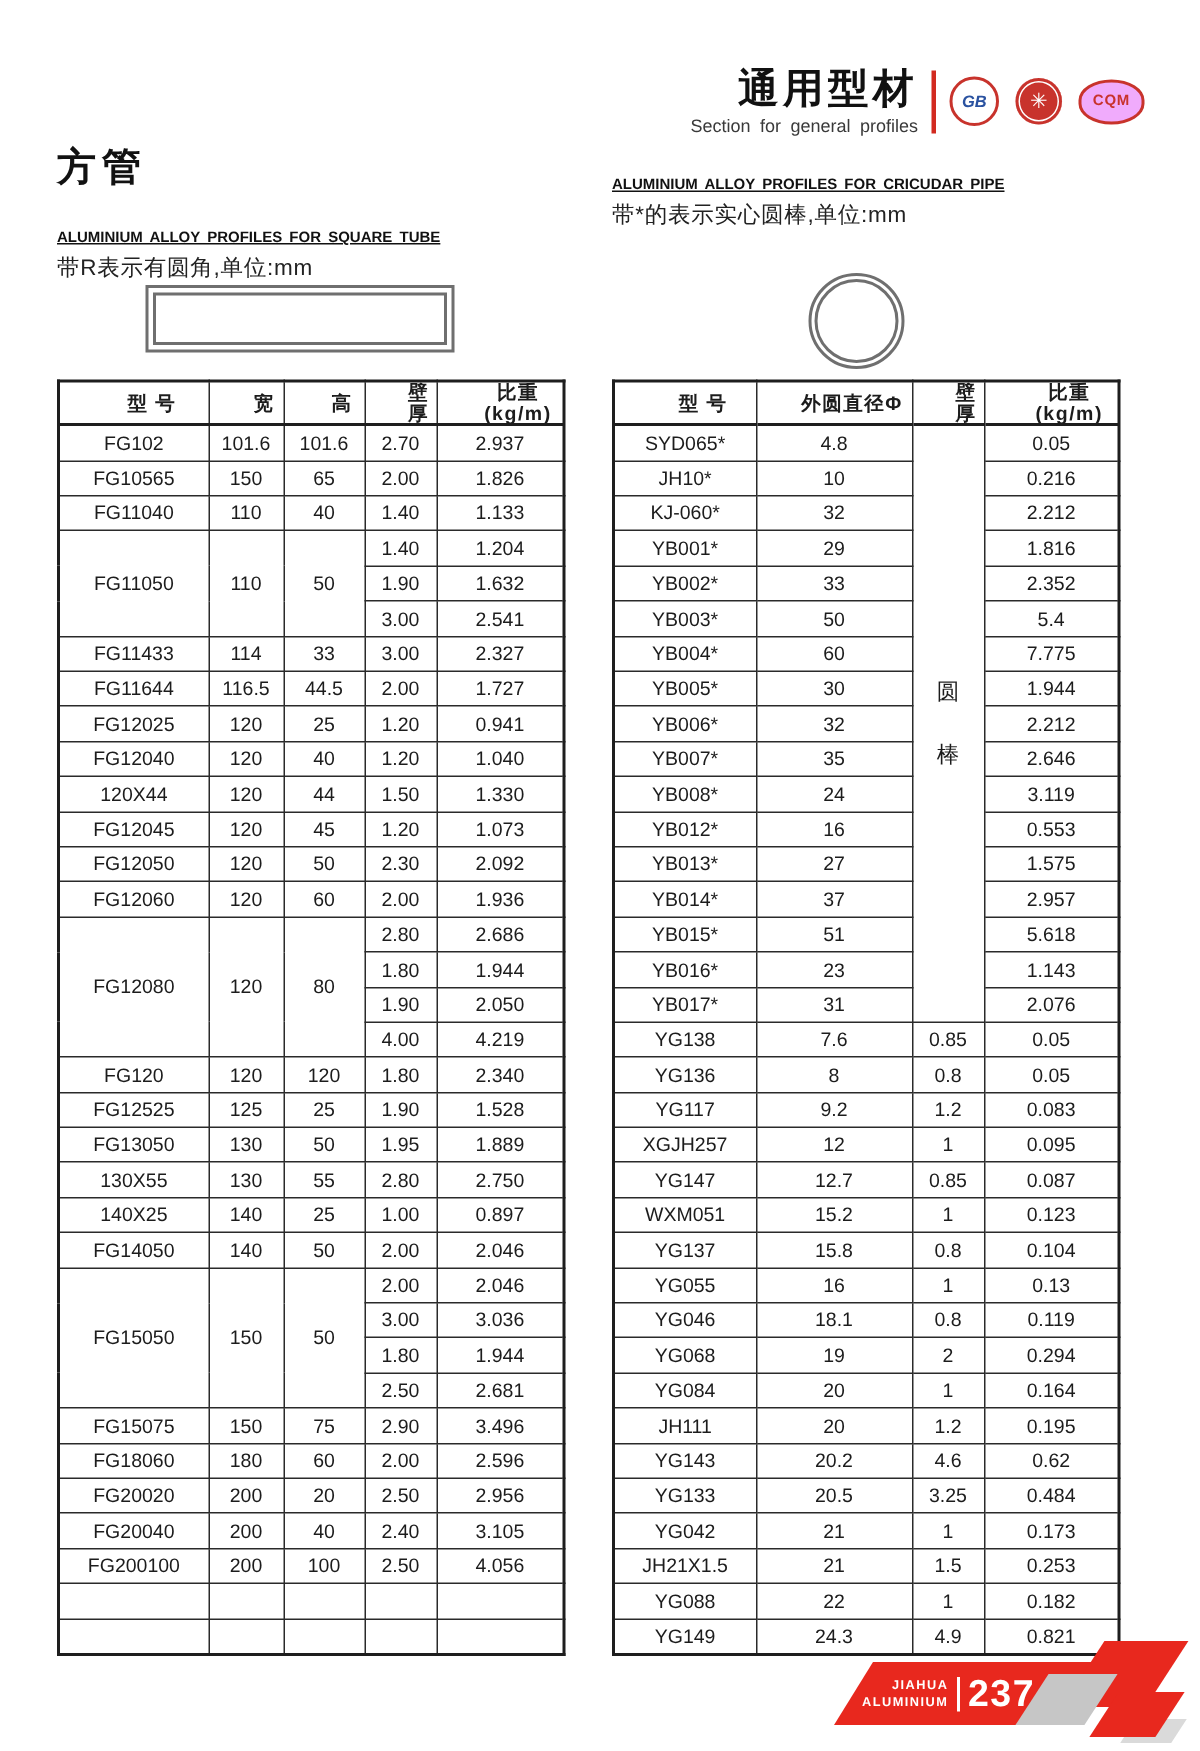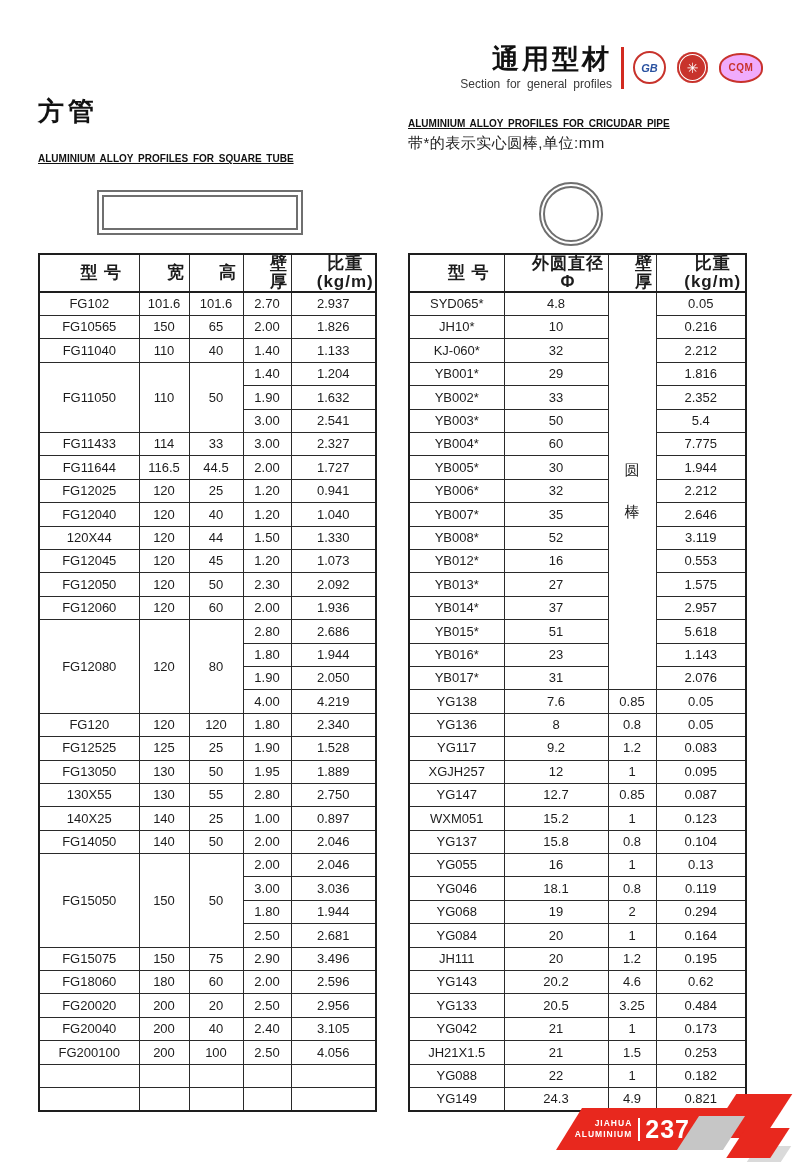--- a/index.html
+++ b/index.html
@@ -35,21 +35,21 @@
              border:7px double #6f6f6f;box-sizing:border-box;background:#fff;}
   .pipe-circle{position:absolute;left:539px;top:182px;width:64px;height:64px;border-radius:50%;
                border:6px double #6f6f6f;box-sizing:border-box;background:#fff;}
 
   
   table.cat{position:absolute;top:253px;border-collapse:collapse;table-layout:fixed;width:337px;
             border:2px solid #1e1e1e;}
   table.cat.left{left:38px;} table.cat.right{left:408px;}
   .cat th,.cat td{border:1px solid #2a2a2a;text-align:center;vertical-align:middle;
                   padding:0;font-size:13px;color:#1c1c1c;height:22.4px;line-height:1.05;overflow:hidden;}
-  .cat thead th{font-size:17px;font-weight:bold;height:27px;border-bottom:2px solid #1e1e1e;letter-spacing:1px;padding-left:24px;}
+  .cat thead th{font-size:13px;font-weight:bold;height:27px;border-bottom:2px solid #1e1e1e;letter-spacing:1px;padding-left:24px;}
   .cat td.bar-cell{vertical-align:middle;}
   .bar-inner{display:flex;flex-direction:column;align-items:center;justify-content:center;gap:26px;
              font-size:15px;color:#1c1c1c;}
 
   
   .foot-band{position:absolute;left:556px;top:1108px;width:182px;height:42px;background:#e8281e;
              clip-path:polygon(26px 0,100% 0,calc(100% - 28px) 100%,0 100%);z-index:1;}
   .foot-text{position:absolute;left:560px;top:1112px;width:130px;height:34px;z-index:5;
              display:flex;align-items:center;justify-content:flex-end;color:#fff;}
   .brand{text-align:right;font-size:8.5px;font-weight:bold;letter-spacing:1px;line-height:1.3;}
@@ -79,20 +79,21 @@
     </div>
     <div class="logo-oval">
       <span class="logo-cqm">CQM</span>
     </div>
   </div>
 </div>
 
 <div class="sec left">
   <div class="sec-cn">方管</div>
   <div class="sec-en">ALUMINIUM ALLOY PROFILES FOR SQUARE TUBE</div>
+  <div class="sec-note">带R表示有圆角,单位:mm</div>
 </div>
 <div class="sec right">
   <div class="sec-en">ALUMINIUM ALLOY PROFILES FOR CRICUDAR PIPE</div>
   <div class="sec-note">带*的表示实心圆棒,单位:mm</div>
 </div>
 
 <div class="tube-rect"></div>
 <div class="pipe-circle"></div>
 
 <table class="cat left">
@@ -404,21 +405,21 @@
         <td>32</td>
         <td>2.212</td>
       </tr>
       <tr>
         <td>YB007*</td>
         <td>35</td>
         <td>2.646</td>
       </tr>
       <tr>
         <td>YB008*</td>
-        <td>52</td>
+        <td>24</td>
         <td>3.119</td>
       </tr>
       <tr>
         <td>YB012*</td>
         <td>16</td>
         <td>0.553</td>
       </tr>
       <tr>
         <td>YB013*</td>
         <td>27</td>

